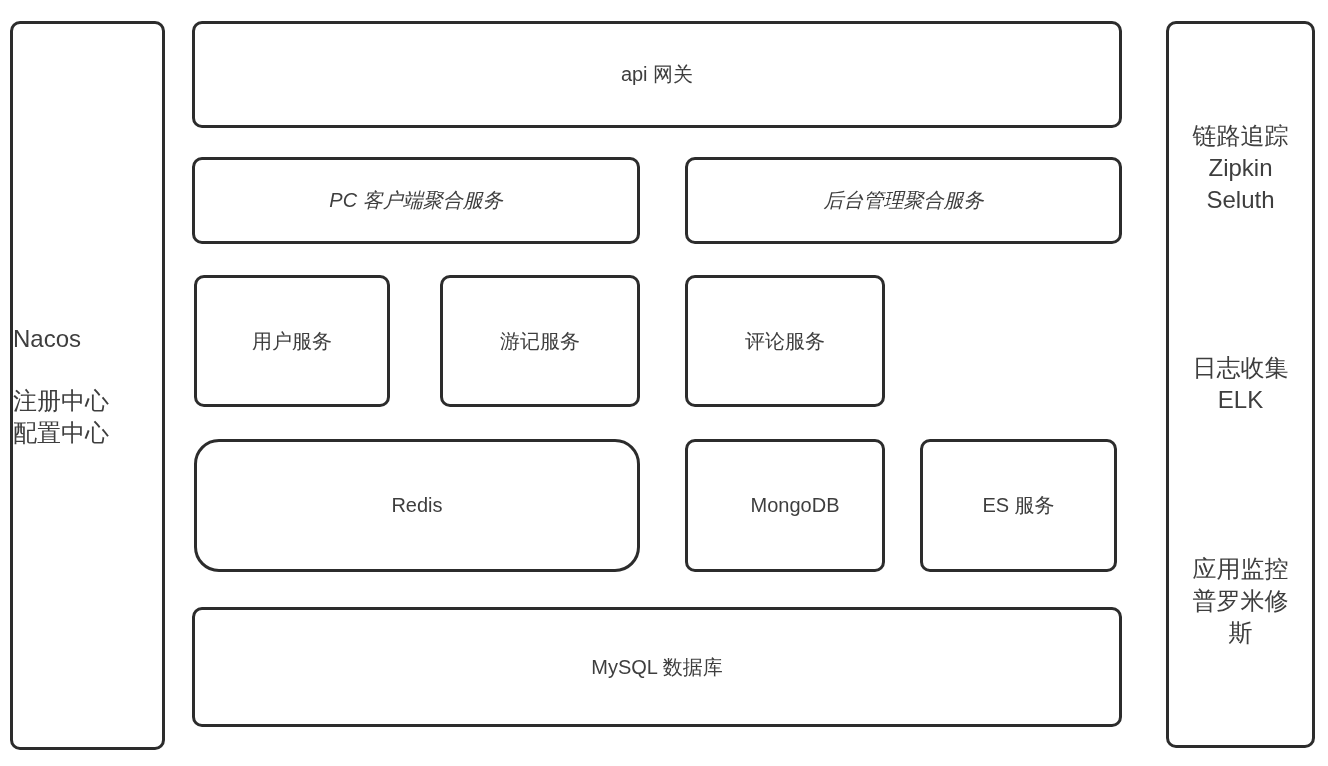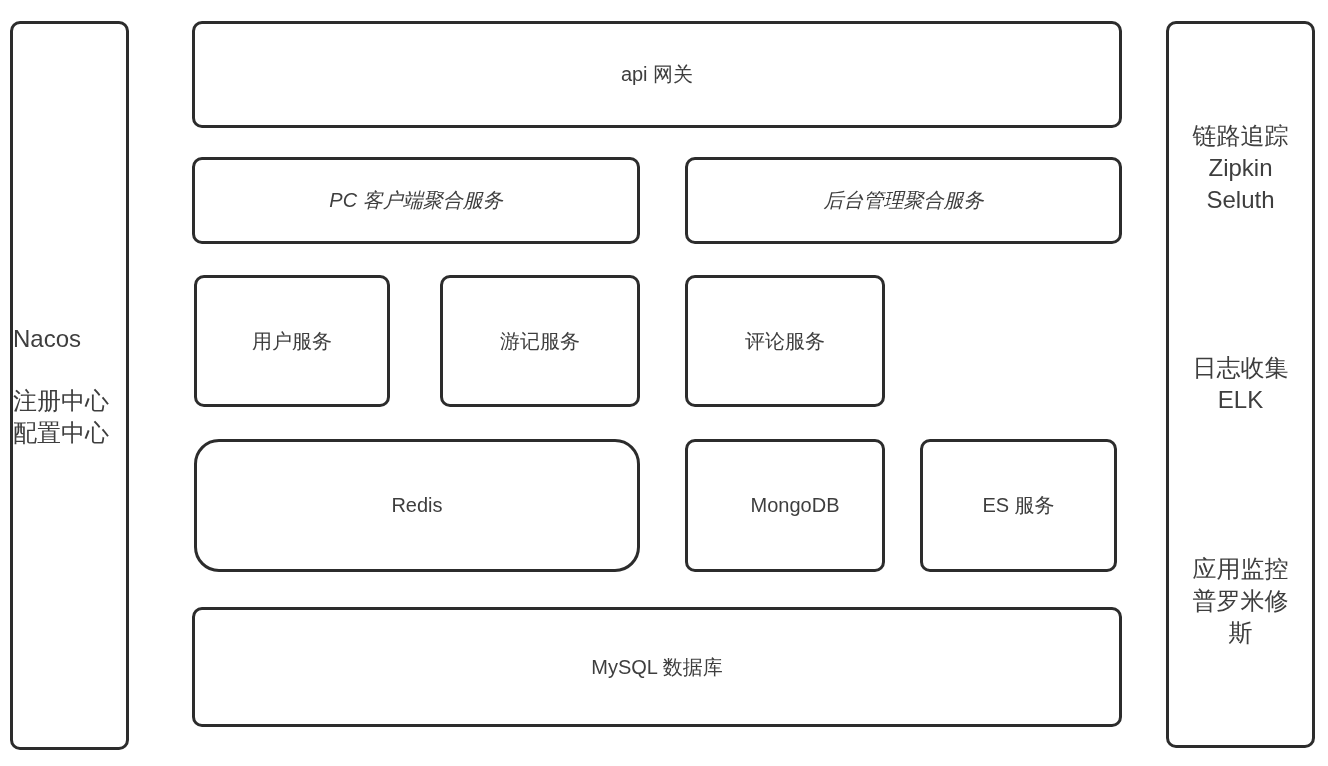--- a/index.html
+++ b/index.html
@@ -39,21 +39,21 @@
     background: var(--bg);
     display: flex;
     flex-direction: column;
     align-items: flex-start;
     font-size: 24px;
     line-height: 32px;
     text-align: center;
   }
   .left-panel {
     left: 10px; top: 21px;
-    width: 119px; height: 729px;
+    width: 155px; height: 729px;
     justify-content: center;
   }
   .left-panel .panel-title { margin-bottom: 30px; }
   .right-panel {
     left: 1166px; top: 21px;
     width: 149px; height: 727px;
     justify-content: space-around;
     padding: 28px 18px;
   }
   .right-panel .group { width: 107px; }

